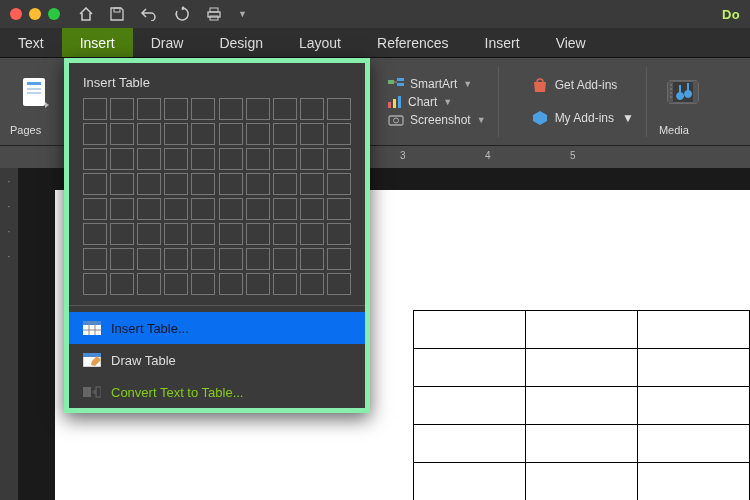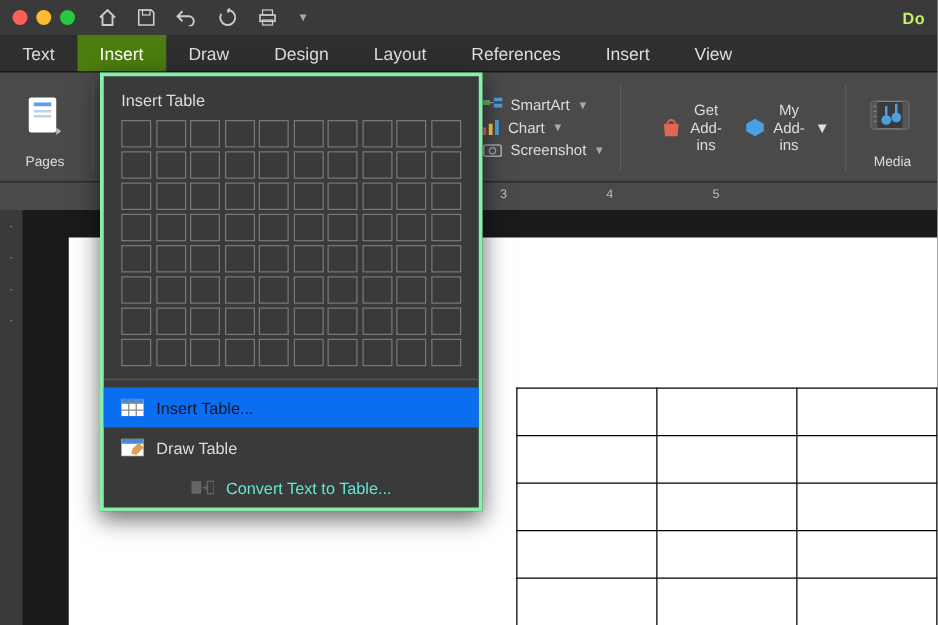--- a/index.html
+++ b/index.html
@@ -16,51 +16,51 @@
   .qat .qbtn { font-size: 14px; cursor: pointer; }
   .doctitle { margin-left: auto; font-size: 13px; color: #bef264; font-weight: 600; letter-spacing: .3px; }
 
   
   .tabs { height: 30px; background: #2f2f2f; display: flex; align-items: stretch; border-bottom: 1px solid #111; }
   .tab { padding: 0 18px; display: flex; align-items: center; font-size: 14px; color: #ddd; cursor: pointer; }
   .tab.active { background: #4d7c0f; color: #fff; }
 
   
   .ribbon { height: 88px; background: #4a4a4a; display: flex; align-items: center; padding: 0 10px; gap: 8px; position: relative; border-bottom: 1px solid #222; }
-  .ribbon-group { display: flex; flex-direction: column; align-items: center; gap: 4px; }
+  .ribbon-group { display: flex; flex-direction: column; align-items: flex-start; gap: 4px; }
   .ribbon-large { width: 52px; height: 52px; border-radius: 4px; display: flex; align-items: center; justify-content: center; }
   .ribbon-label { font-size: 11px; color: #ddd; }
   .ribbon .divider { width: 1px; height: 70px; background: #5b5b5b; margin: 0 4px; }
   .icon-row { display: flex; gap: 18px; align-items: center; margin-left: 10px; }
   .icon-row .lg { width: 38px; height: 38px; display: flex; align-items: center; justify-content: center; }
   .side-col { display: flex; flex-direction: column; gap: 4px; margin-left: 12px; }
   .side-item { display: flex; align-items: center; gap: 6px; font-size: 12px; color: #ddd; cursor: pointer; }
   .side-item .caret { font-size: 9px; color: #aaa; }
-  .addins-col { display: flex; flex-direction: row; gap: 17px; margin-left: 20px; text-align: center; }
+  .addins-col { display: flex; flex-direction: column; gap: 17px; margin-left: 20px; }
   .addin { display: flex; align-items: center; gap: 6px; font-size: 12px; color: #ddd; cursor: pointer; }
 
   
   .ruler { height: 22px; background: #4a4a4a; display: flex; align-items: center; position: relative; font-size: 10px; color: #bbb; }
   .ruler .ticks { position: absolute; left: 200px; right: 0; top: 0; bottom: 0; display: flex; align-items: center; }
   .ruler .tlabel { position: absolute; top: 4px; }
   .left-vbar { position: absolute; left: 0; top: 168px; width: 18px; bottom: 0; background: #3a3a3a; display:flex; flex-direction:column; gap:14px; padding-top:8px; align-items:center; color:#999; font-size:10px;}
   .page { position: absolute; left: 55px; top: 190px; right: 0; bottom: 0; background: #fff; }
   .tbl { border-collapse: collapse; position: absolute; left: 358px; top: 120px; }
   .tbl td { border: 1px solid #000; width: 130px; height: 38px; }
 
   
-  .popup { position: absolute; left: 80px; top: 58px; width: 306px; background: #3a3a3a; border: 3px solid #86efac; box-shadow: 0 6px 18px rgba(0,0,0,.6); z-index: 50; }
+  .popup { position: absolute; left: 64px; top: 58px; width: 306px; background: #3a3a3a; border: 5px solid #86efac; box-shadow: 0 6px 18px rgba(0,0,0,.6); z-index: 50; }
   .popup-inner { padding: 12px 14px 6px; }
   .popup h4 { font-size: 13px; font-weight: 400; color: #ddd; margin-bottom: 8px; }
   .grid10 { display: grid; grid-template-columns: repeat(10, 1fr); gap: 3px; }
   .grid10 .cell { width: 24px; height: 22px; border: 1px solid #777; background: #3a3a3a; }
   .popup hr { border: none; border-top: 1px solid #555; margin: 10px -14px 0; }
   .popup .opt { display: flex; align-items: center; gap: 10px; padding: 8px 14px; font-size: 13px; cursor: pointer; }
   .popup .opt.sel { background: #0a6ef0; color: #0f172a; }
-  .popup .opt.disabled { color: #5eead4; cursor: default; justify-content: center; }
+  .popup .opt.disabled { color: #84cc16; cursor: default; }
   .popup .opt .ico { width: 18px; height: 16px; display: inline-flex; align-items: center; justify-content: center; }
 
   svg { display: block; }
 </style>
 </head>
 <body>
 
 <div class="titlebar">
   <div class="traffic">
     <div class="tl red"></div>

